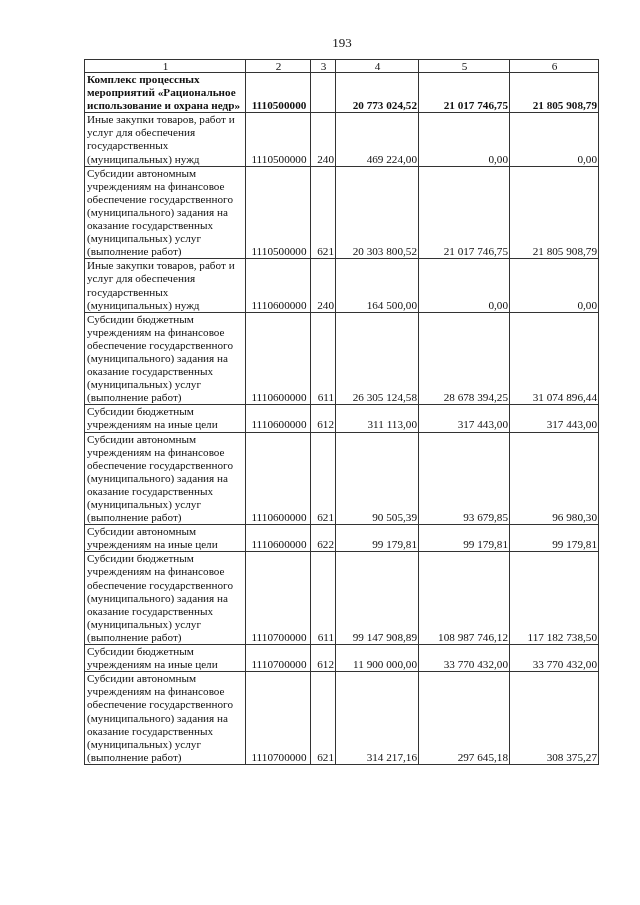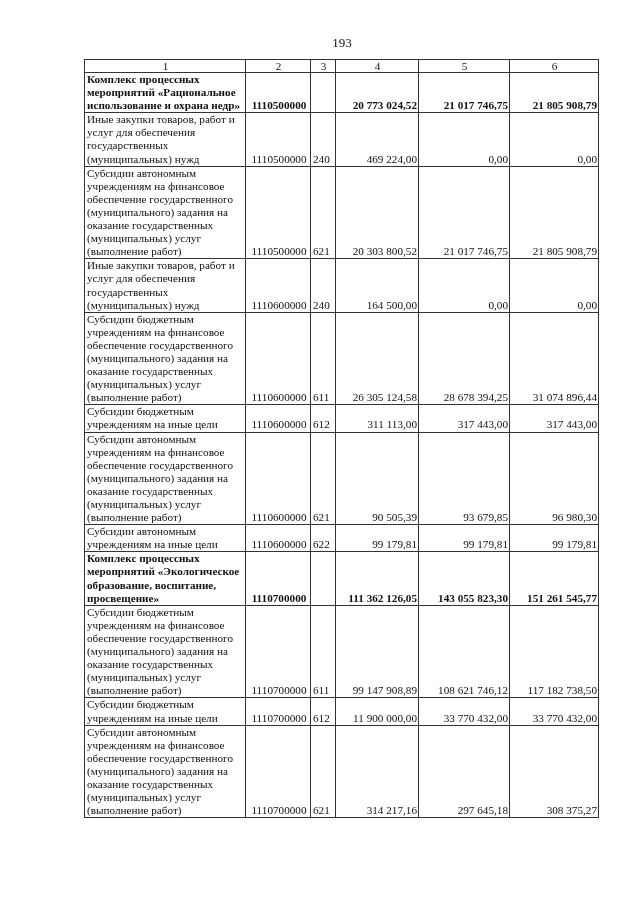--- a/index.html
+++ b/index.html
@@ -46,21 +46,21 @@
     }
     table.budget td.num {
       text-align: right;
       margin-top: 27px;
     }
     table.budget td.code {
       text-align: center;
       padding-left: 3px;
     }
     table.budget td.vr {
-      text-align: left;
+      text-align: right;
       padding-left: 2px;
     }
     table.budget tr.header td {
       text-align: center;
       vertical-align: middle;
       height: 12px;
       line-height: 12px;
     }
     table.budget tr.group td {
       font-weight: bold;
@@ -146,34 +146,26 @@
         <td class="num">96 980,30</td>
       </tr>
       <tr class="item">
         <td class="name">Субсидии автономным учреждениям на иные цели</td>
         <td class="code">1110600000</td>
         <td class="vr">622</td>
         <td class="num">99 179,81</td>
         <td class="num">99 179,81</td>
         <td class="num">99 179,81</td>
       </tr>
-      <tr class="group">
-        <td class="name">Комплекс процессных мероприятий «Экологическое образование, воспитание, просвещение»</td>
-        <td class="code">1110700000</td>
-        <td class="vr"></td>
-        <td class="num">111 362 126,05</td>
-        <td class="num">143 055 823,30</td>
-        <td class="num">151 261 545,77</td>
-      </tr>
       <tr class="item">
         <td class="name">Субсидии бюджетным учреждениям на финансовое обеспечение государственного (муниципального) задания на оказание государственных (муниципальных) услуг (выполнение работ)</td>
         <td class="code">1110700000</td>
         <td class="vr">611</td>
         <td class="num">99 147 908,89</td>
-        <td class="num">108 621 746,12</td>
+        <td class="num">108 987 746,12</td>
         <td class="num">117 182 738,50</td>
       </tr>
       <tr class="item">
         <td class="name">Субсидии бюджетным учреждениям на иные цели</td>
         <td class="code">1110700000</td>
         <td class="vr">612</td>
         <td class="num">11 900 000,00</td>
         <td class="num">33 770 432,00</td>
         <td class="num">33 770 432,00</td>
       </tr>

